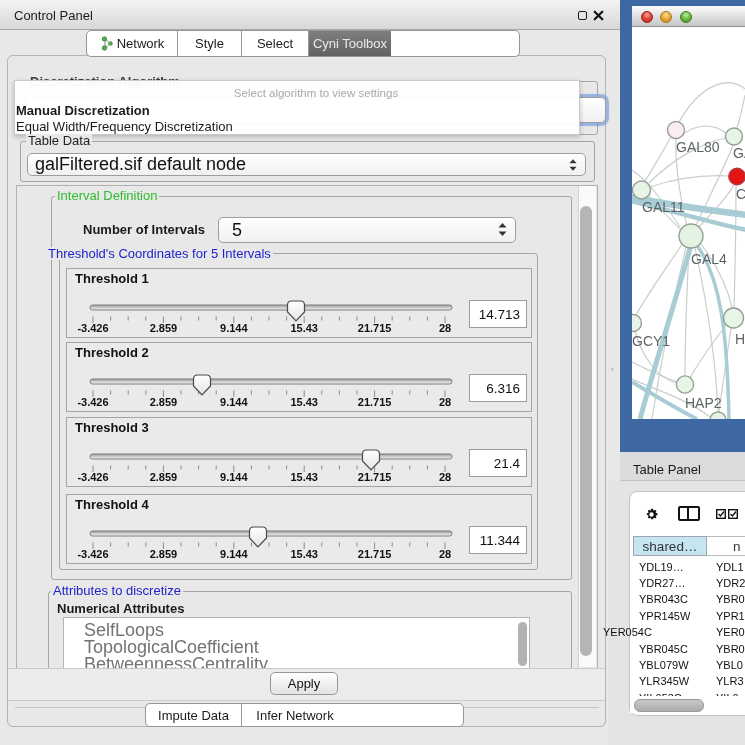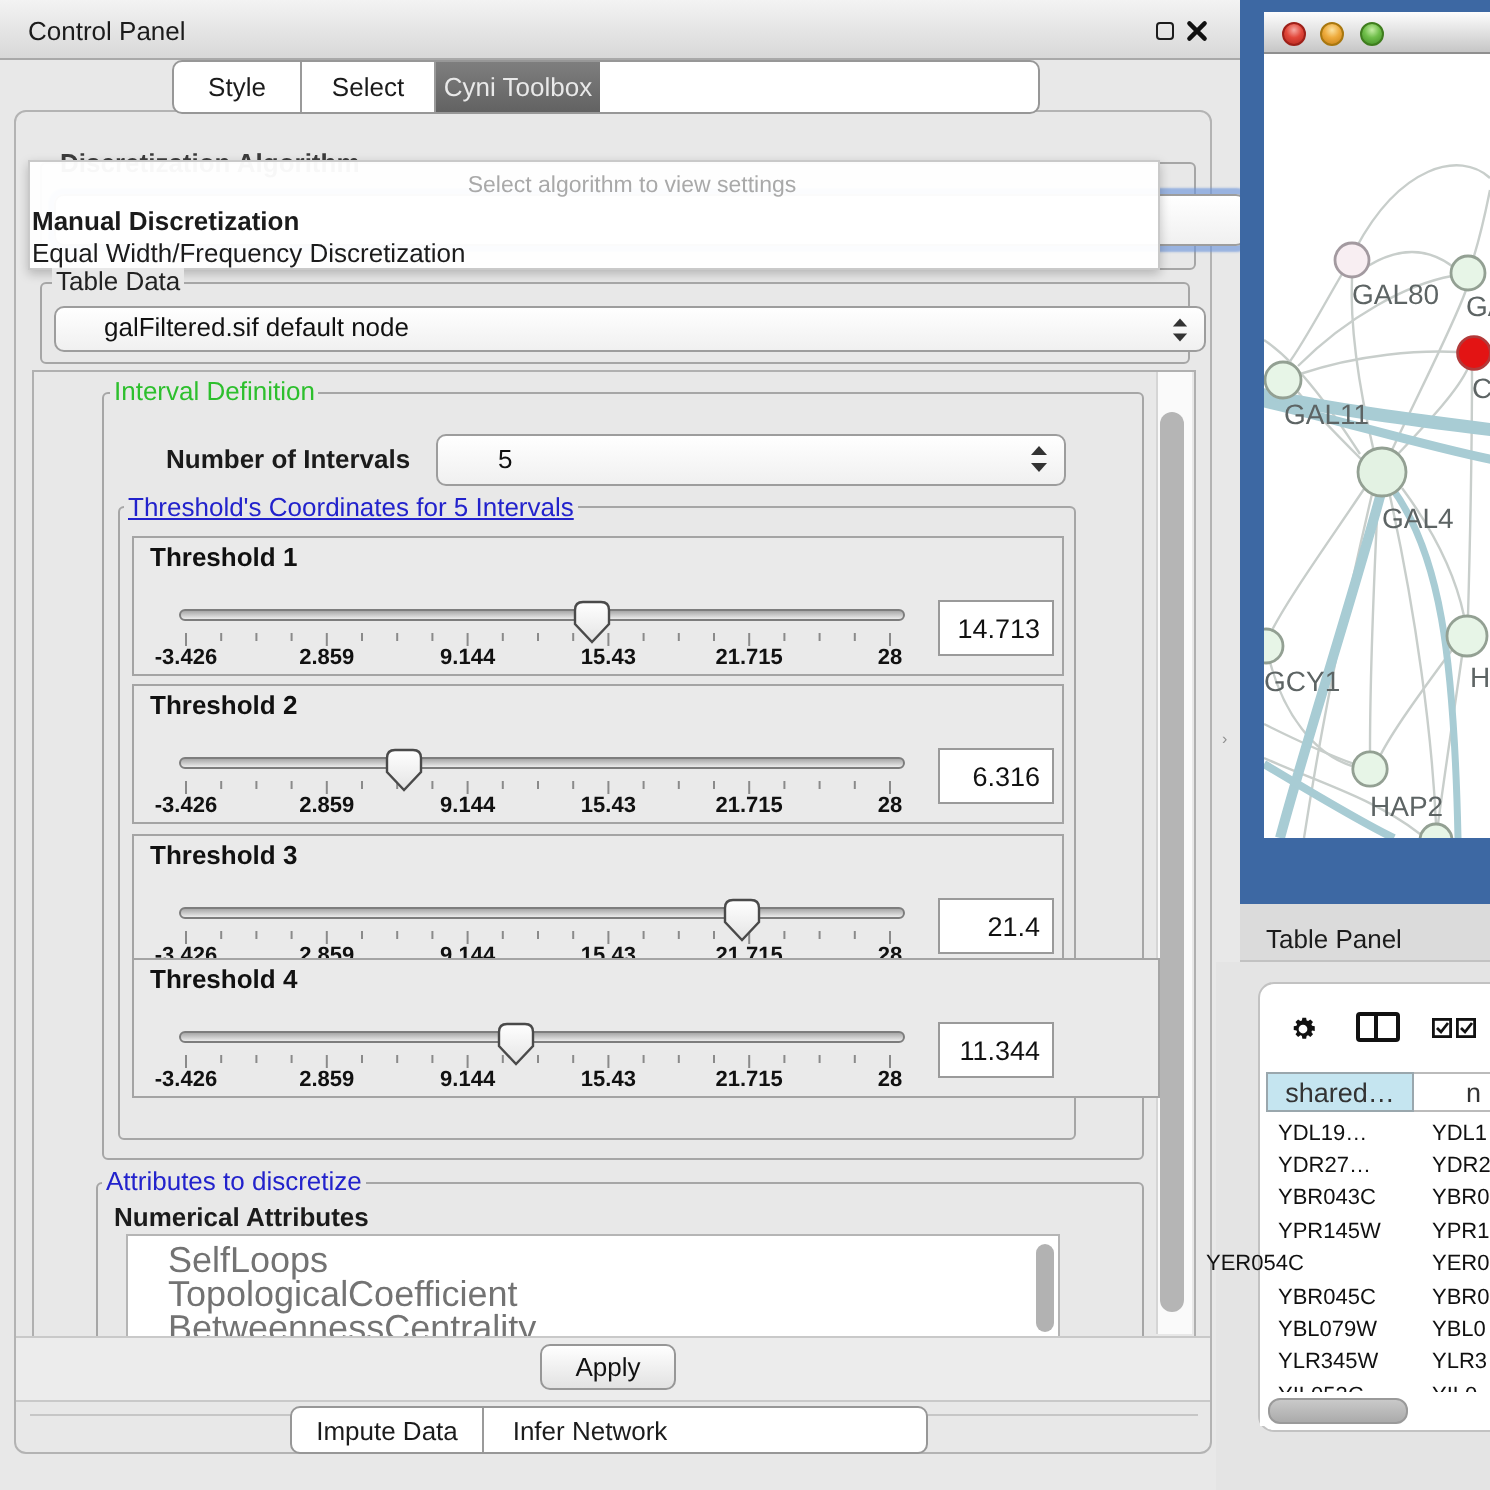--- a/index.html
+++ b/index.html
@@ -1,39 +1,45 @@
 <!DOCTYPE html>
 <html><head><meta charset="utf-8"><style>
 html,body{margin:0;padding:0;width:745px;height:745px;overflow:hidden;background:#e8e8e8;
 font-family:"Liberation Sans",sans-serif;-webkit-font-smoothing:antialiased;}
 .ab{position:absolute;}
 .t13{font-size:13px;color:#1b1b1b;}
 .b{font-weight:bold;}
 .gb{position:absolute;border:1px solid #a6a6a6;border-radius:3px;}
 .gt{position:absolute;font-size:13px;background:#e8e8e8;padding:0 2px;line-height:13px;}
-.combo{position:absolute;background:linear-gradient(#ffffff,#f0f0f0);border:1px solid #9d9d9d;border-radius:5px;font-size:13px;color:#111;padding-left:17px;}
+.combo{position:absolute;background:linear-gradient(#ffffff,#f0f0f0);border:1px solid #9d9d9d;border-radius:5px;font-size:18px;color:#111;}
 .seg{position:absolute;background:#fff;border:1px solid #979797;border-radius:5px;display:flex;font-size:13px;color:#1b1b1b;}
 .seg div{display:flex;align-items:center;justify-content:center;border-right:1px solid #9a9a9a;}
 .seg div:last-child{border-right:none;}
 .seg .on{background:linear-gradient(#7e7e7e,#626262);color:#e9e9e9;}
 .tb{position:absolute;left:66px;width:464px;height:68px;border:1px solid #a4a4a4;background:#eaeaea;}
 .vfield{position:absolute;left:402px;top:31px;width:58px;height:28px;background:#fff;border:1px solid #9a9a9a;font-size:13.5px;color:#111;text-align:right;line-height:28px;padding-right:6px;box-sizing:border-box;}
 .row{position:absolute;font-size:11px;color:#111;white-space:nowrap;}
 </style></head><body>
 
 <div class="ab" style="left:0;top:0;width:745px;height:29px;background:linear-gradient(#f3f3f3,#d8d8d8);border-bottom:1px solid #a9a9a9;"></div>
 <div class="ab t13" style="left:14px;top:8px;">Control Panel</div>
 <div class="ab" style="left:578px;top:11px;width:7px;height:7px;border:1.7px solid #1b1b1b;border-radius:2px;"></div>
 <svg class="ab" style="left:593px;top:10px;" width="11" height="11" viewBox="0 0 13 13">
     <path d="M2 2 L11 11 M11 2 L2 11" stroke="#111" stroke-width="2.6" stroke-linecap="round"></path>
   </svg>
 
 <div class="ab" style="left:7px;top:55px;width:597px;height:670px;border:1px solid #b3b3b3;border-radius:6px;background:#e8e8e8;"></div>
 
 <div class="seg" style="left:86px;top:30px;width:432px;height:25px;">
+<div style="width:90px;"><svg width="14" height="18" viewBox="0 0 14 18" style="margin-right:3px;">
+        <circle cx="4.5" cy="4" r="2.2" fill="#4db34d" stroke="#2e7d2e" stroke-width="0.8"></circle>
+        <circle cx="4.5" cy="13" r="2.2" fill="#4db34d" stroke="#2e7d2e" stroke-width="0.8"></circle>
+        <circle cx="10.5" cy="8.5" r="1.8" fill="#4db34d" stroke="#2e7d2e" stroke-width="0.8"></circle>
+        <path d="M5 6 L5 11 M6.5 5 L9.5 8 M6.5 12 L9.5 9" stroke="#888" stroke-width="1"></path>
+      </svg>Network</div>
 <div style="width:63px;">Style</div>
 <div style="width:66px;">Select</div>
 <div class="on" style="width:82px;">Cyni Toolbox</div>
 </div>
 
 <div class="gb" style="left:20px;top:81px;width:576px;height:52px;"></div>
 <div class="ab t13 b" style="left:30px;top:74px;color:#3c3c3c;">Discretization Algorithm</div>
 <div class="combo" style="left:27px;top:97px;width:577px;height:24px;box-shadow:0 0 1px 3px rgba(110,150,220,0.65);"></div>
 
 <div class="ab" style="left:14px;top:80px;width:564px;height:53px;background:rgba(255,255,255,0.96);border:1px solid #c9c9c9;box-shadow:0 2px 5px rgba(0,0,0,0.22);"></div>
@@ -60,21 +66,21 @@
 <div class="ab t13 b" style="left:83px;top:222px;">Number of Intervals</div>
 <div class="combo" style="left:218px;top:217px;width:296px;height:24px;line-height:24px;">
 <span style="margin-left:13px;">5</span>
 <svg width="9" height="13" viewBox="0 0 9 13" style="position:absolute;right:8px;top:5px;">
       <path d="M4.5 0 L8.5 4.5 L0.5 4.5 Z" fill="#333"></path>
       <path d="M4.5 13 L8.5 8.5 L0.5 8.5 Z" fill="#333"></path>
     </svg>
 </div>
 
 <div class="gb" style="left:59px;top:253px;width:477px;height:315px;"></div>
-<div class="gt" style="left:62px;top:247px;color:#2222cc;text-decoration:underline;">Threshold's Coordinates for 5 Intervals</div>
+<div class="gt" style="left:46px;top:247px;color:#2222cc;">Threshold's Coordinates for 5 Intervals</div>
 <div id="sliders">
     <div class="tb" style="top:268px;">
       <div style="position:absolute;left:8px;top:2px;font-size:13px;font-weight:bold;color:#111;">Threshold 1</div>
       <svg width="462" height="66" viewBox="0 0 462 66" style="position:absolute;left:0;top:0;">
         <defs>
           <linearGradient id="tr0" x1="0" y1="0" x2="0" y2="1">
             <stop offset="0" stop-color="#9f9f9f"></stop>
             <stop offset="1" stop-color="#f4f4f4"></stop>
           </linearGradient>
           <linearGradient id="th0" x1="0" y1="0" x2="0" y2="1">
@@ -197,21 +203,21 @@
         <text x="26" y="63" font-size="11" font-weight="bold" fill="#111" text-anchor="middle" font-family="Liberation Sans">-3.426</text>
         <text x="96.4" y="63" font-size="11" font-weight="bold" fill="#111" text-anchor="middle" font-family="Liberation Sans">2.859</text>
         <text x="166.8" y="63" font-size="11" font-weight="bold" fill="#111" text-anchor="middle" font-family="Liberation Sans">9.144</text>
         <text x="237.20000000000002" y="63" font-size="11" font-weight="bold" fill="#111" text-anchor="middle" font-family="Liberation Sans">15.43</text>
         <text x="307.6" y="63" font-size="11" font-weight="bold" fill="#111" text-anchor="middle" font-family="Liberation Sans">21.715</text>
         <text x="378" y="63" font-size="11" font-weight="bold" fill="#111" text-anchor="middle" font-family="Liberation Sans">28</text>
         <path d="M 295.5 40 L 295.5 36 Q 295.5 32 299.5 32 L 308.5 32 Q 312.5 32 312.5 36 L 312.5 43 L 304 52 L 295.5 43 Z" fill="url(#th2)" stroke="#4a4a4a" stroke-width="1.2"></path>
       </svg>
       <div class="vfield">21.4</div>
     </div>
-    <div class="tb" style="top:479px;padding-left:48px;">
+    <div class="tb" style="top:494px;">
       <div style="position:absolute;left:8px;top:2px;font-size:13px;font-weight:bold;color:#111;">Threshold 4</div>
       <svg width="462" height="66" viewBox="0 0 462 66" style="position:absolute;left:0;top:0;">
         <defs>
           <linearGradient id="tr3" x1="0" y1="0" x2="0" y2="1">
             <stop offset="0" stop-color="#9f9f9f"></stop>
             <stop offset="1" stop-color="#f4f4f4"></stop>
           </linearGradient>
           <linearGradient id="th3" x1="0" y1="0" x2="0" y2="1">
             <stop offset="0" stop-color="#ffffff"></stop>
             <stop offset="1" stop-color="#e4e4e4"></stop>

